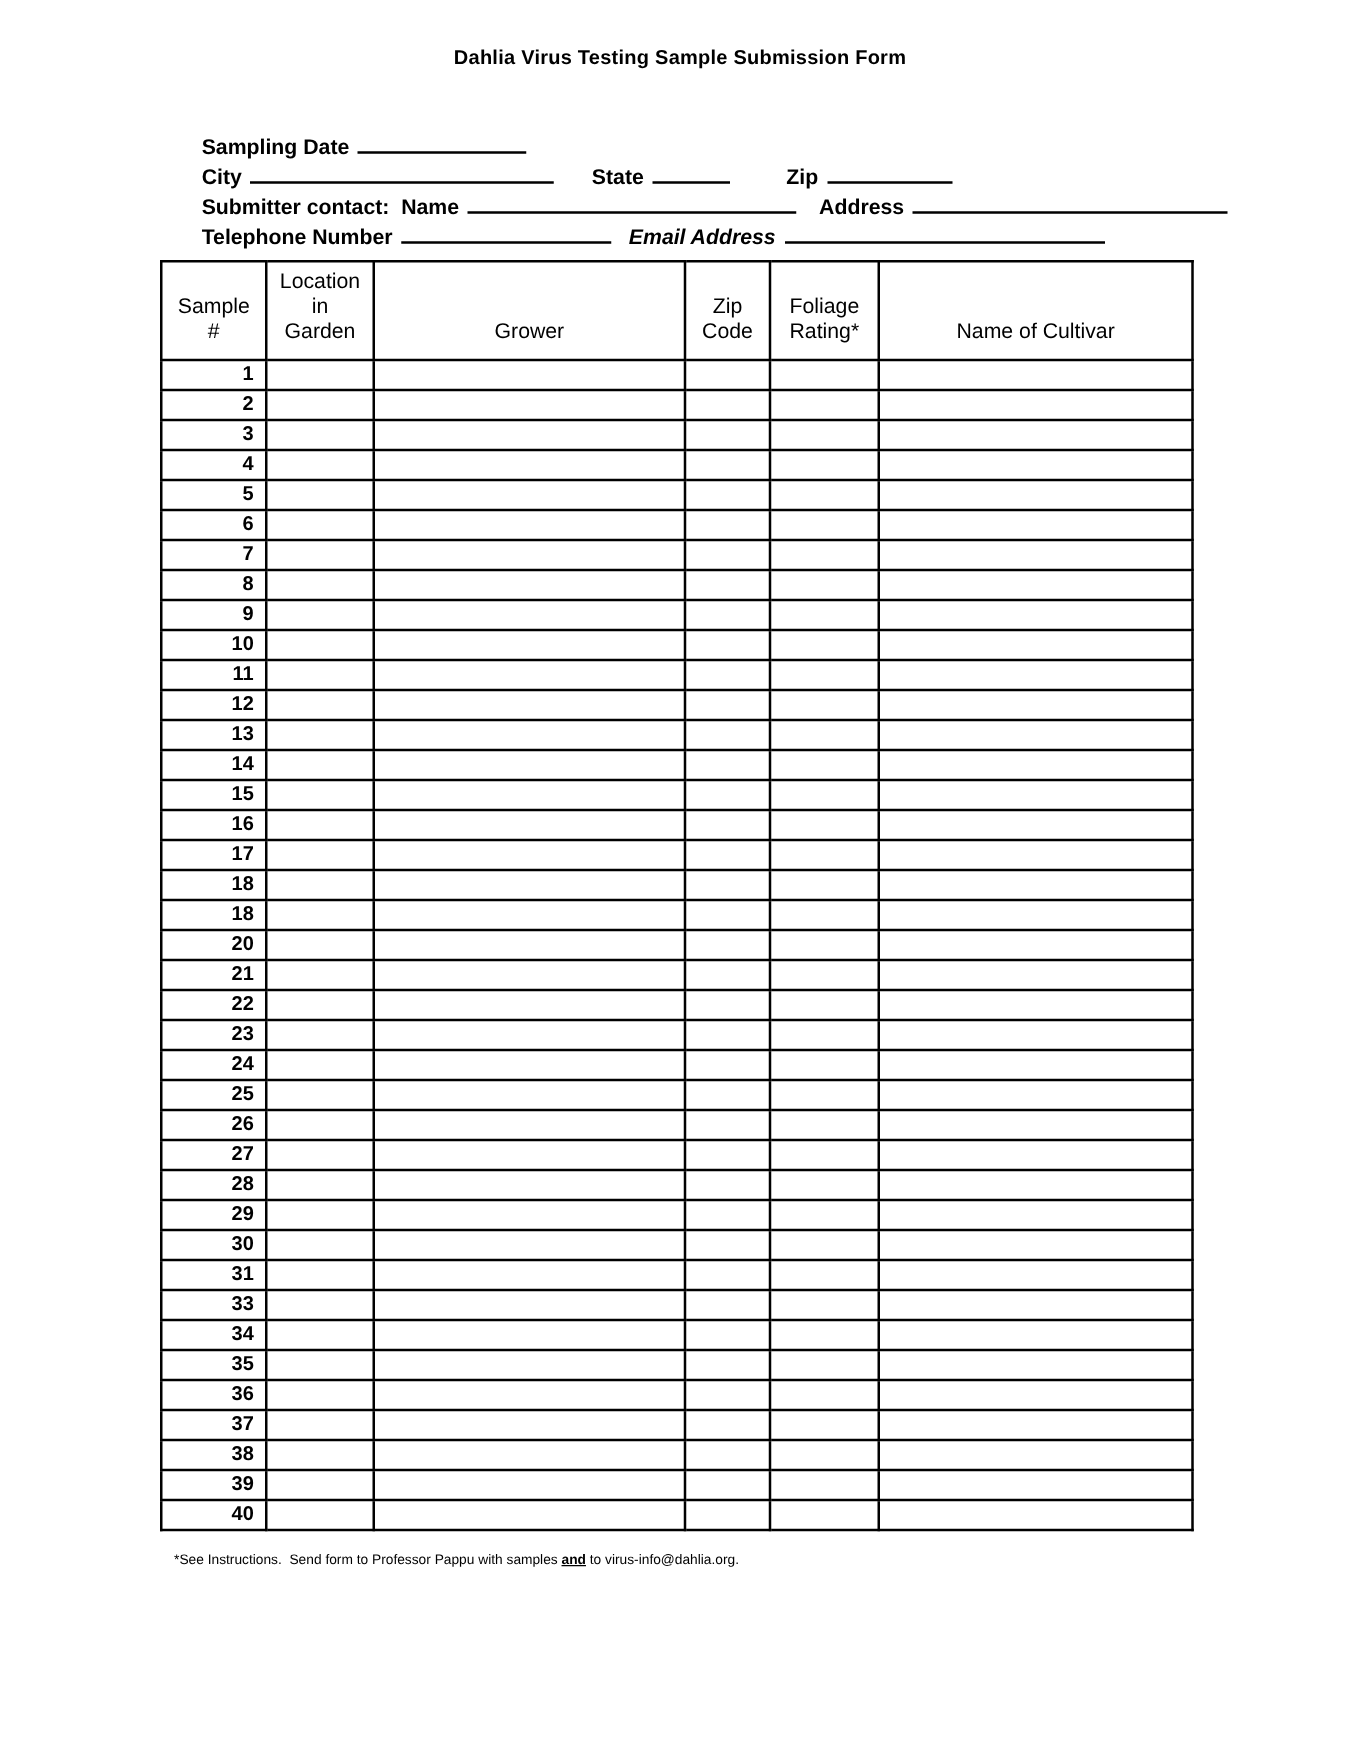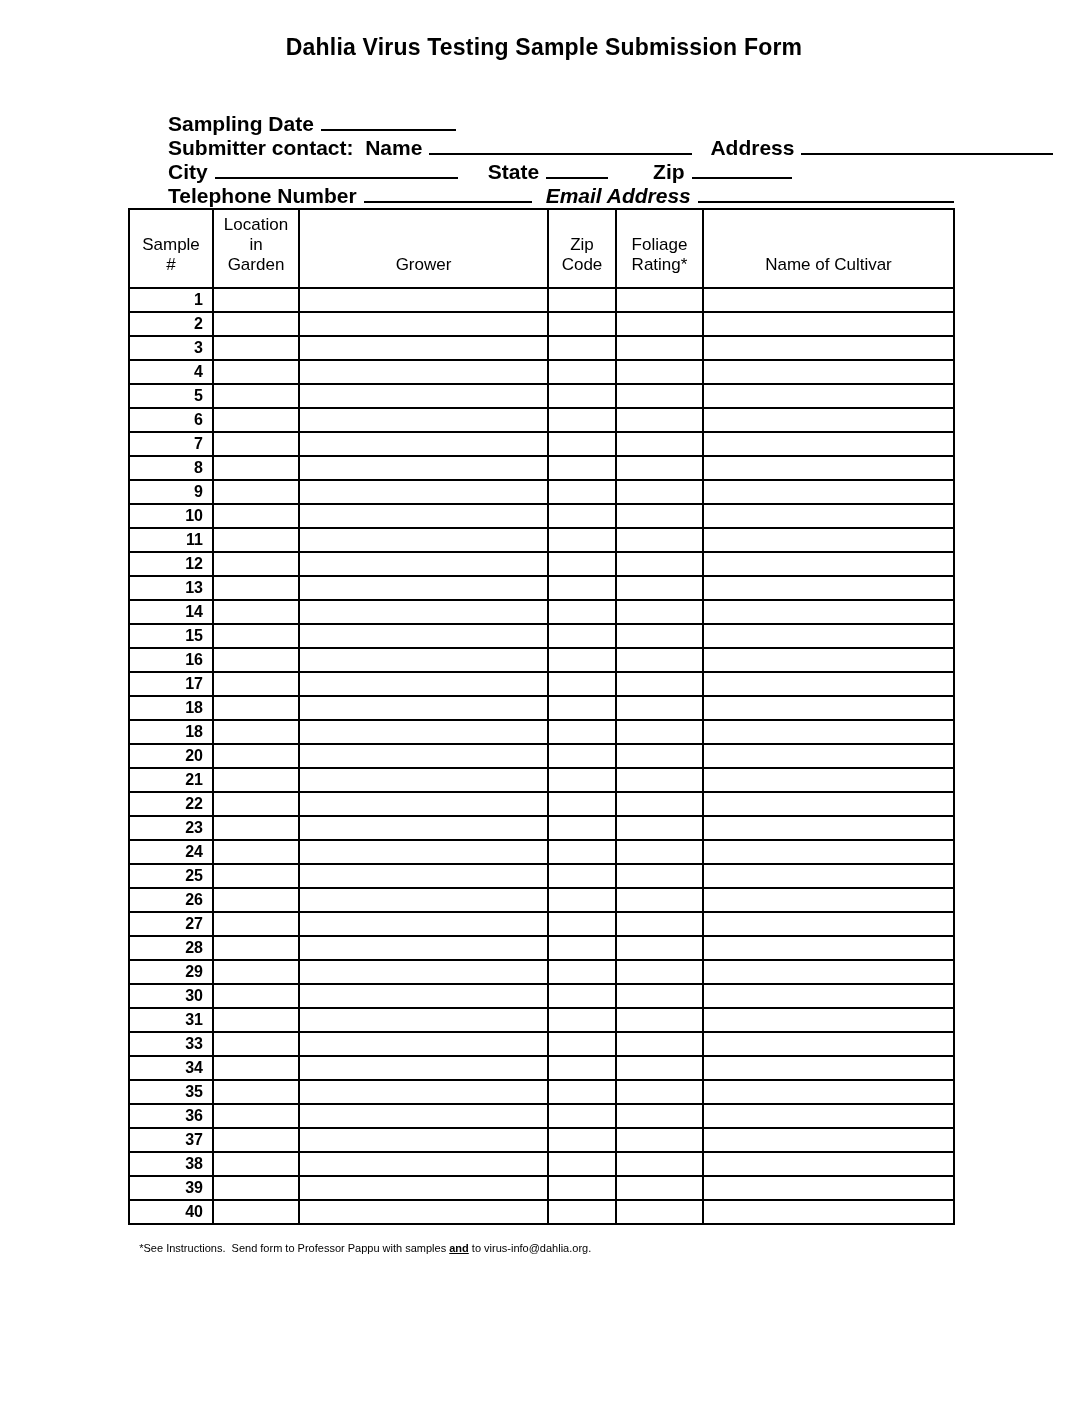--- a/index.html
+++ b/index.html
@@ -8,28 +8,28 @@
     width: 1088px; height: 1408px;
     color: #000;
     font-family: "Liberation Sans", sans-serif;
     -webkit-font-smoothing: antialiased;
   }
   .page { position: relative; width: 1088px; height: 1408px; overflow: hidden; }
 
   .title {
     margin: 0; padding-top: 34px;
     text-align: center;
-    font-size: 23px; font-weight: bold;
+    font-size: 16px; font-weight: bold;
     line-height: 26px;
     letter-spacing: 0.2px;
   }
 
   .form-block {
     margin: 28px 0 0 133px;
-    font-size: 21px; font-weight: bold;
+    font-size: 17px; font-weight: bold;
   }
   .fline { height: 24px; white-space: pre; }
   .lbl { font-weight: bold; }
   .blank {
     display: inline-block;
     border-bottom: 2px solid #000;
     height: 14px;
     margin-left: 7px;
     vertical-align: baseline;
   }
@@ -91,24 +91,24 @@
 
 <div class="page">
 
   <h1 class="title">Dahlia Virus Testing Sample Submission Form</h1>
 
   <div class="form-block">
     <div class="fline">
       <span class="lbl">Sampling Date</span><span class="blank w135"></span>
     </div>
     <div class="fline">
-      <span class="lbl">Submitter contact:  Name</span><span class="blank w265"></span><span class="lbl ml18">Address</span><span class="blank w252"></span>
+      <span class="lbl">City</span><span class="blank w245"></span><span class="lbl ml30">State</span><span class="blank w62"></span><span class="lbl ml45">Zip</span><span class="blank w100"></span>
     </div>
     <div class="fline">
-      <span class="lbl">City</span><span class="blank w245"></span><span class="lbl ml30">State</span><span class="blank w62"></span><span class="lbl ml45">Zip</span><span class="blank w100"></span>
+      <span class="lbl">Submitter contact:  Name</span><span class="blank w265"></span><span class="lbl ml18">Address</span><span class="blank w252"></span>
     </div>
     <div class="fline">
       <span class="lbl">Telephone Number</span><span class="blank w170"></span><span class="lbl ml14">Email Address</span><span class="blank w258"></span>
     </div>
   </div>
 
   <table class="sample-table">
     <colgroup>
       <col style="width:84px">
       <col style="width:86px">

